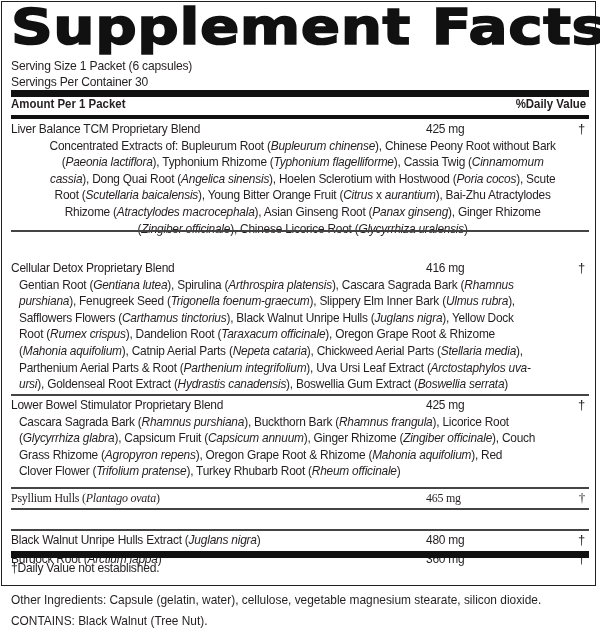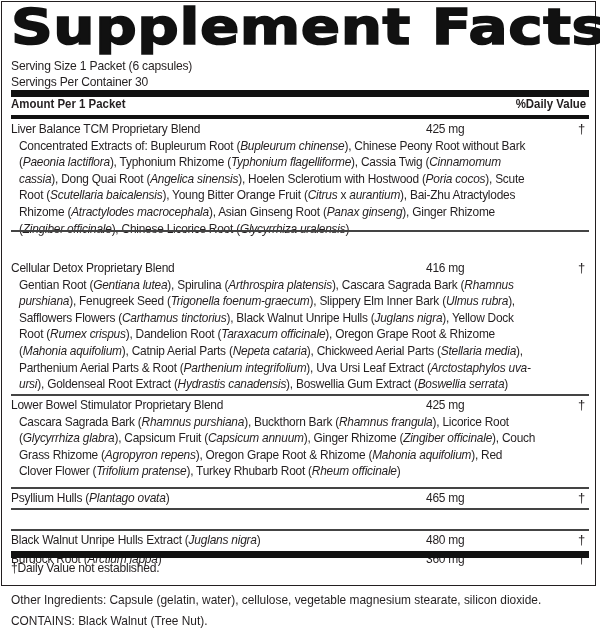--- a/index.html
+++ b/index.html
@@ -44,21 +44,21 @@
 
 <div class="title"><span>Supplement Facts</span></div>
 <div class="serv" style="top:58px;">Serving Size 1 Packet (6 capsules)</div>
 <div class="serv" style="top:74px;">Servings Per Container 30</div>
 
 <div class="bar" style="top:90px;height:7px;"></div>
 <div class="hdr left">Amount Per 1 Packet</div>
 <div class="hdr right">%Daily Value</div>
 <div class="bar" style="top:115px;height:4px;"></div>
 
-<div class="row" style="top:121px;height:109px;">
+<div class="row" style="top:121px;height:109px;text-align:center;">
   <span class="rname">Liver Balance TCM Proprietary Blend</span>
   <span class="ramt">425 mg</span>
   <span class="rdv">†</span>
   <div class="desc">
       <span class="ln"><span>Concentrated Extracts of: Bupleurum Root (</span><i>Bupleurum chinense</i><span>), Chinese Peony Root without Bark</span></span>
       <span class="ln"><span>(</span><i>Paeonia lactiflora</i><span>), Typhonium Rhizome (</span><i>Typhonium flagelliforme</i><span>), Cassia Twig (</span><i>Cinnamomum</i></span>
       <span class="ln"><i>cassia</i><span>), Dong Quai Root (</span><i>Angelica sinensis</i><span>), Hoelen Sclerotium with Hostwood (</span><i>Poria cocos</i><span>), Scute</span></span>
       <span class="ln"><span>Root (</span><i>Scutellaria baicalensis</i><span>), Young Bitter Orange Fruit (</span><i>Citrus</i><span> x </span><i>aurantium</i><span>), Bai-Zhu Atractylodes</span></span>
       <span class="ln"><span>Rhizome (</span><i>Atractylodes macrocephala</i><span>), Asian Ginseng Root (</span><i>Panax ginseng</i><span>), Ginger Rhizome</span></span>
       <span class="ln"><span>(</span><i>Zingiber officinale</i><span>), Chinese Licorice Root (</span><i>Glycyrrhiza uralensis</i><span>)</span></span>
@@ -88,21 +88,21 @@
   <span class="rdv">†</span>
   <div class="desc">
       <span class="ln"><span>Cascara Sagrada Bark (</span><i>Rhamnus purshiana</i><span>), Buckthorn Bark (</span><i>Rhamnus frangula</i><span>), Licorice Root</span></span>
       <span class="ln"><span>(</span><i>Glycyrrhiza glabra</i><span>), Capsicum Fruit (</span><i>Capsicum annuum</i><span>), Ginger Rhizome (</span><i>Zingiber officinale</i><span>), Couch</span></span>
       <span class="ln"><span>Grass Rhizome (</span><i>Agropyron repens</i><span>), Oregon Grape Root &amp; Rhizome (</span><i>Mahonia aquifolium</i><span>), Red</span></span>
       <span class="ln"><span>Clover Flower (</span><i>Trifolium pratense</i><span>), Turkey Rhubarb Root (</span><i>Rheum officinale</i><span>)</span></span>
     </div>
 </div>
 <div class="sep" style="top:487px;"></div>
 
-<div class="row" style="top:490px;height:33px;">
+<div class="row" style="top:490px;height:33px;font-family:Liberation Serif, serif;">
   <span class="rname"><span>Psyllium Hulls (</span><i>Plantago ovata</i><span>)</span></span>
   <span class="ramt">465 mg</span>
   <span class="rdv">†</span>
 </div>
 <div class="sep" style="top:508px;"></div>
 
 <div class="row" style="top:511px;height:17px;margin-top:40px;">
   <span class="rname"><span>Burdock Root (</span><i>Arctium lappa</i><span>)</span></span>
   <span class="ramt">360 mg</span>
   <span class="rdv">†</span>

